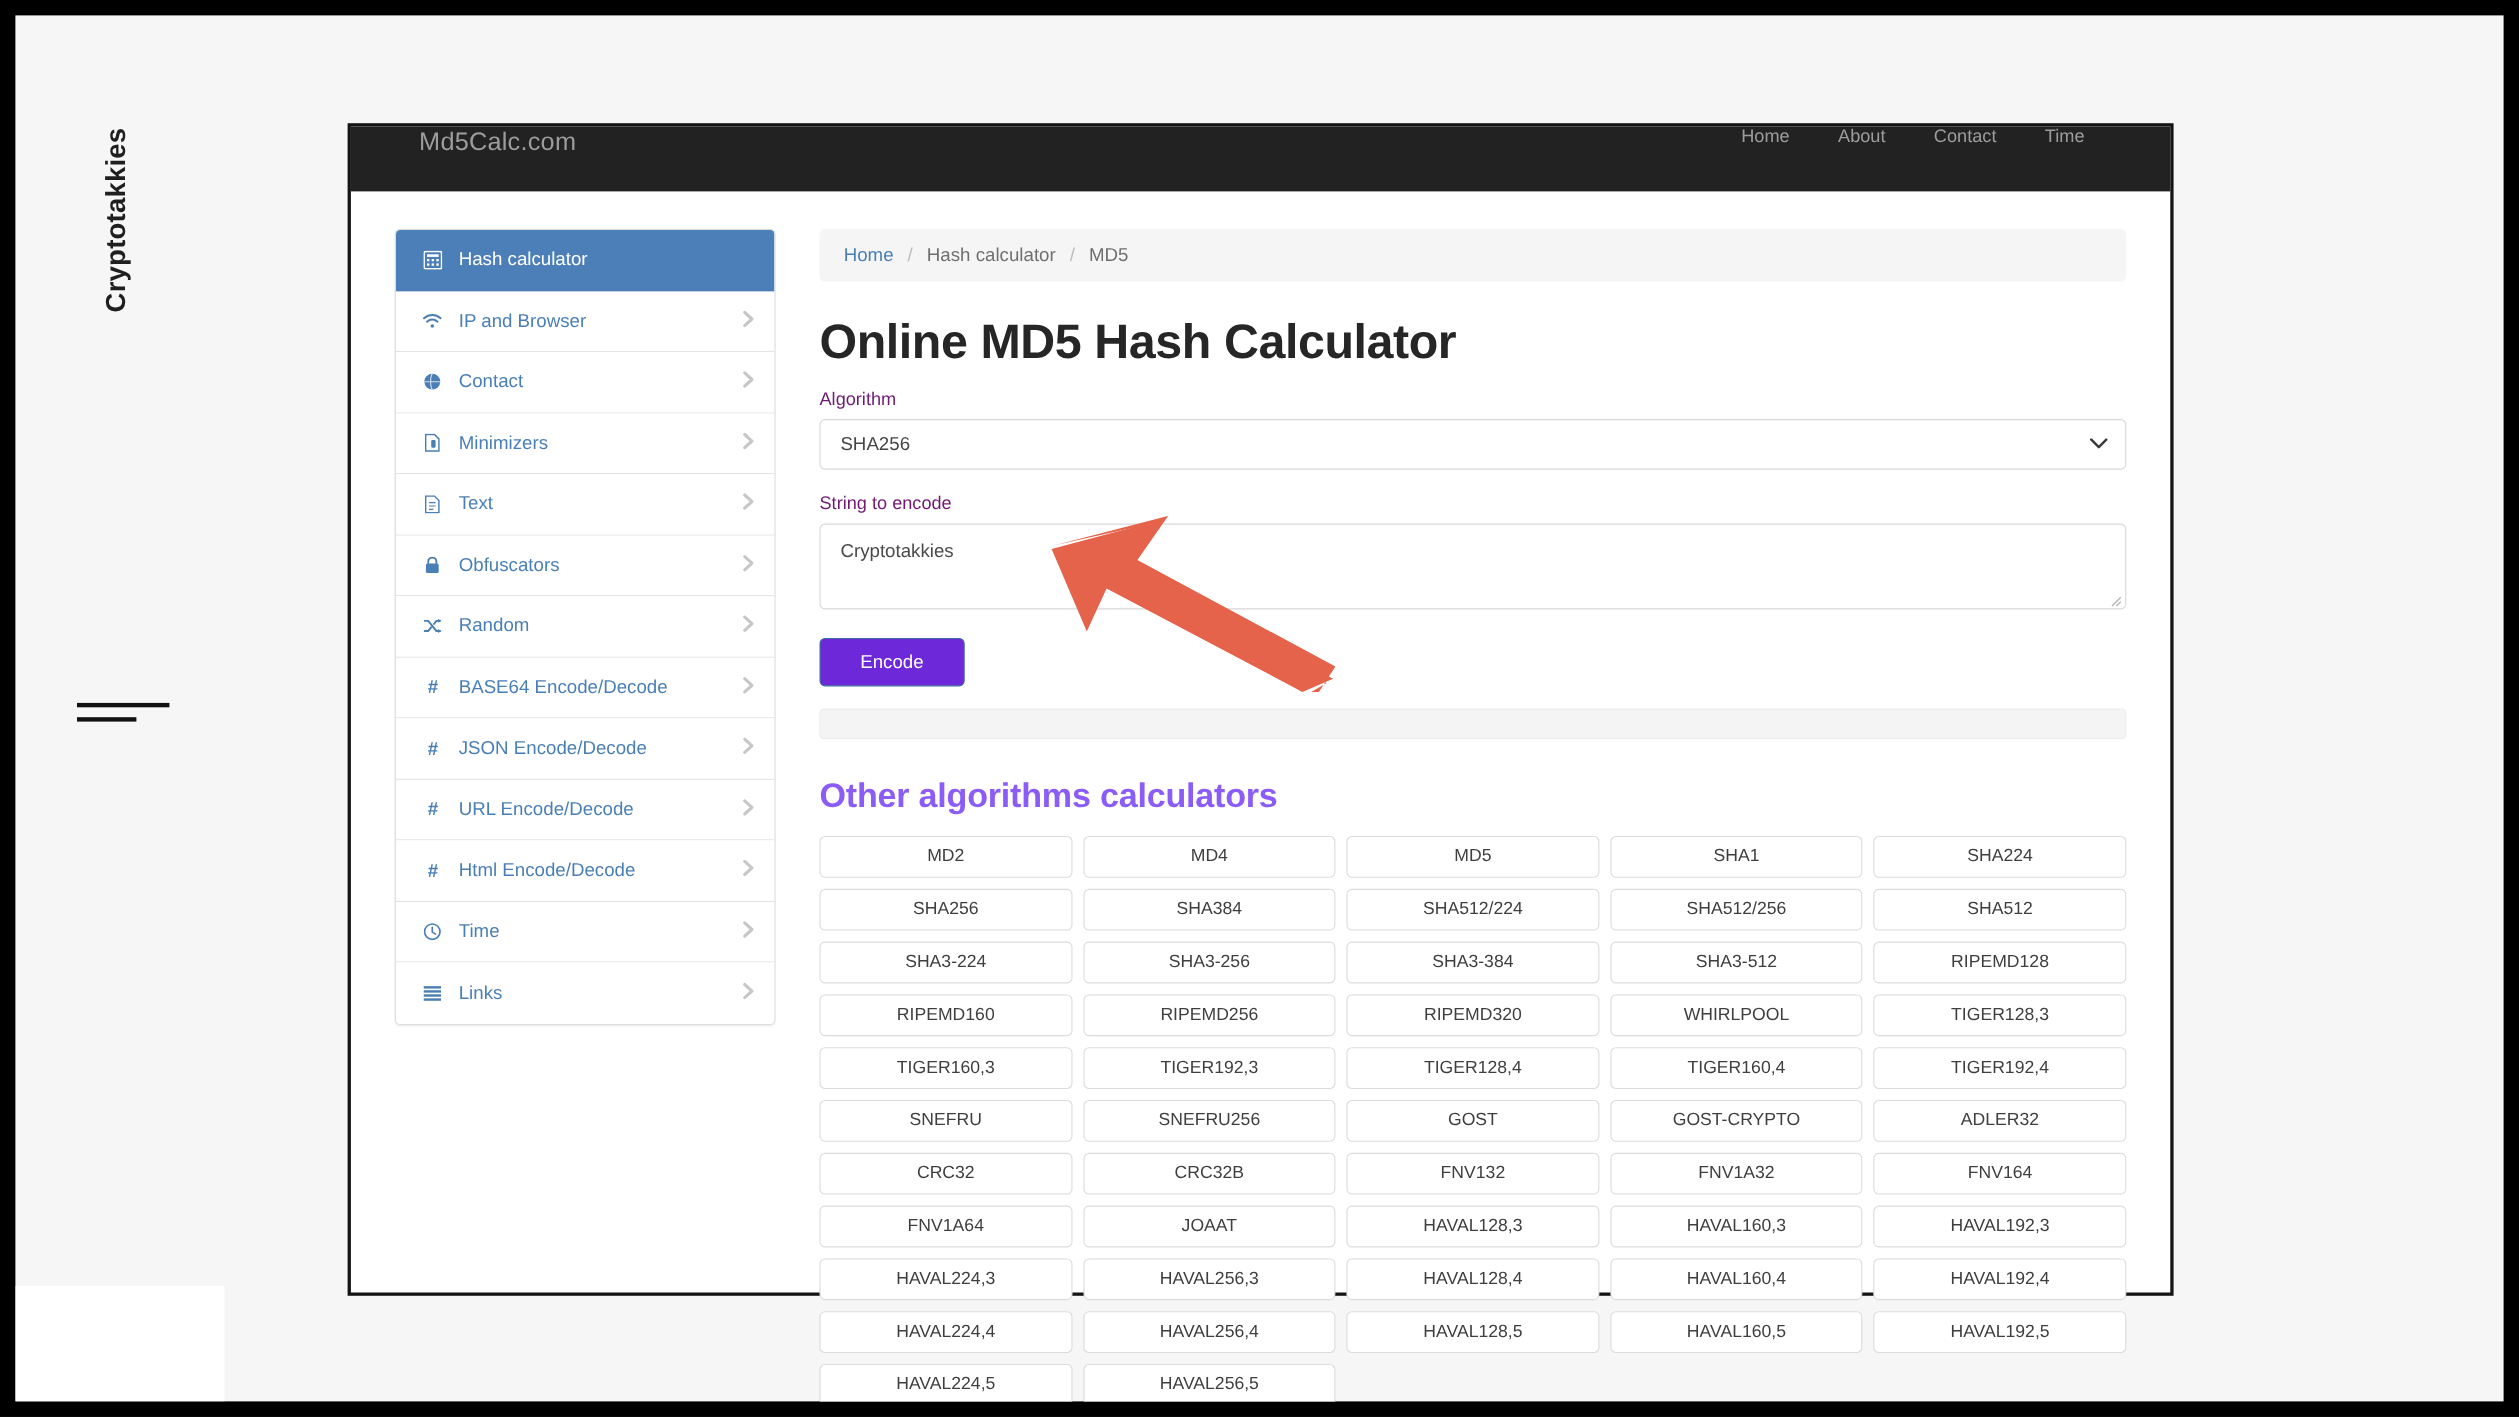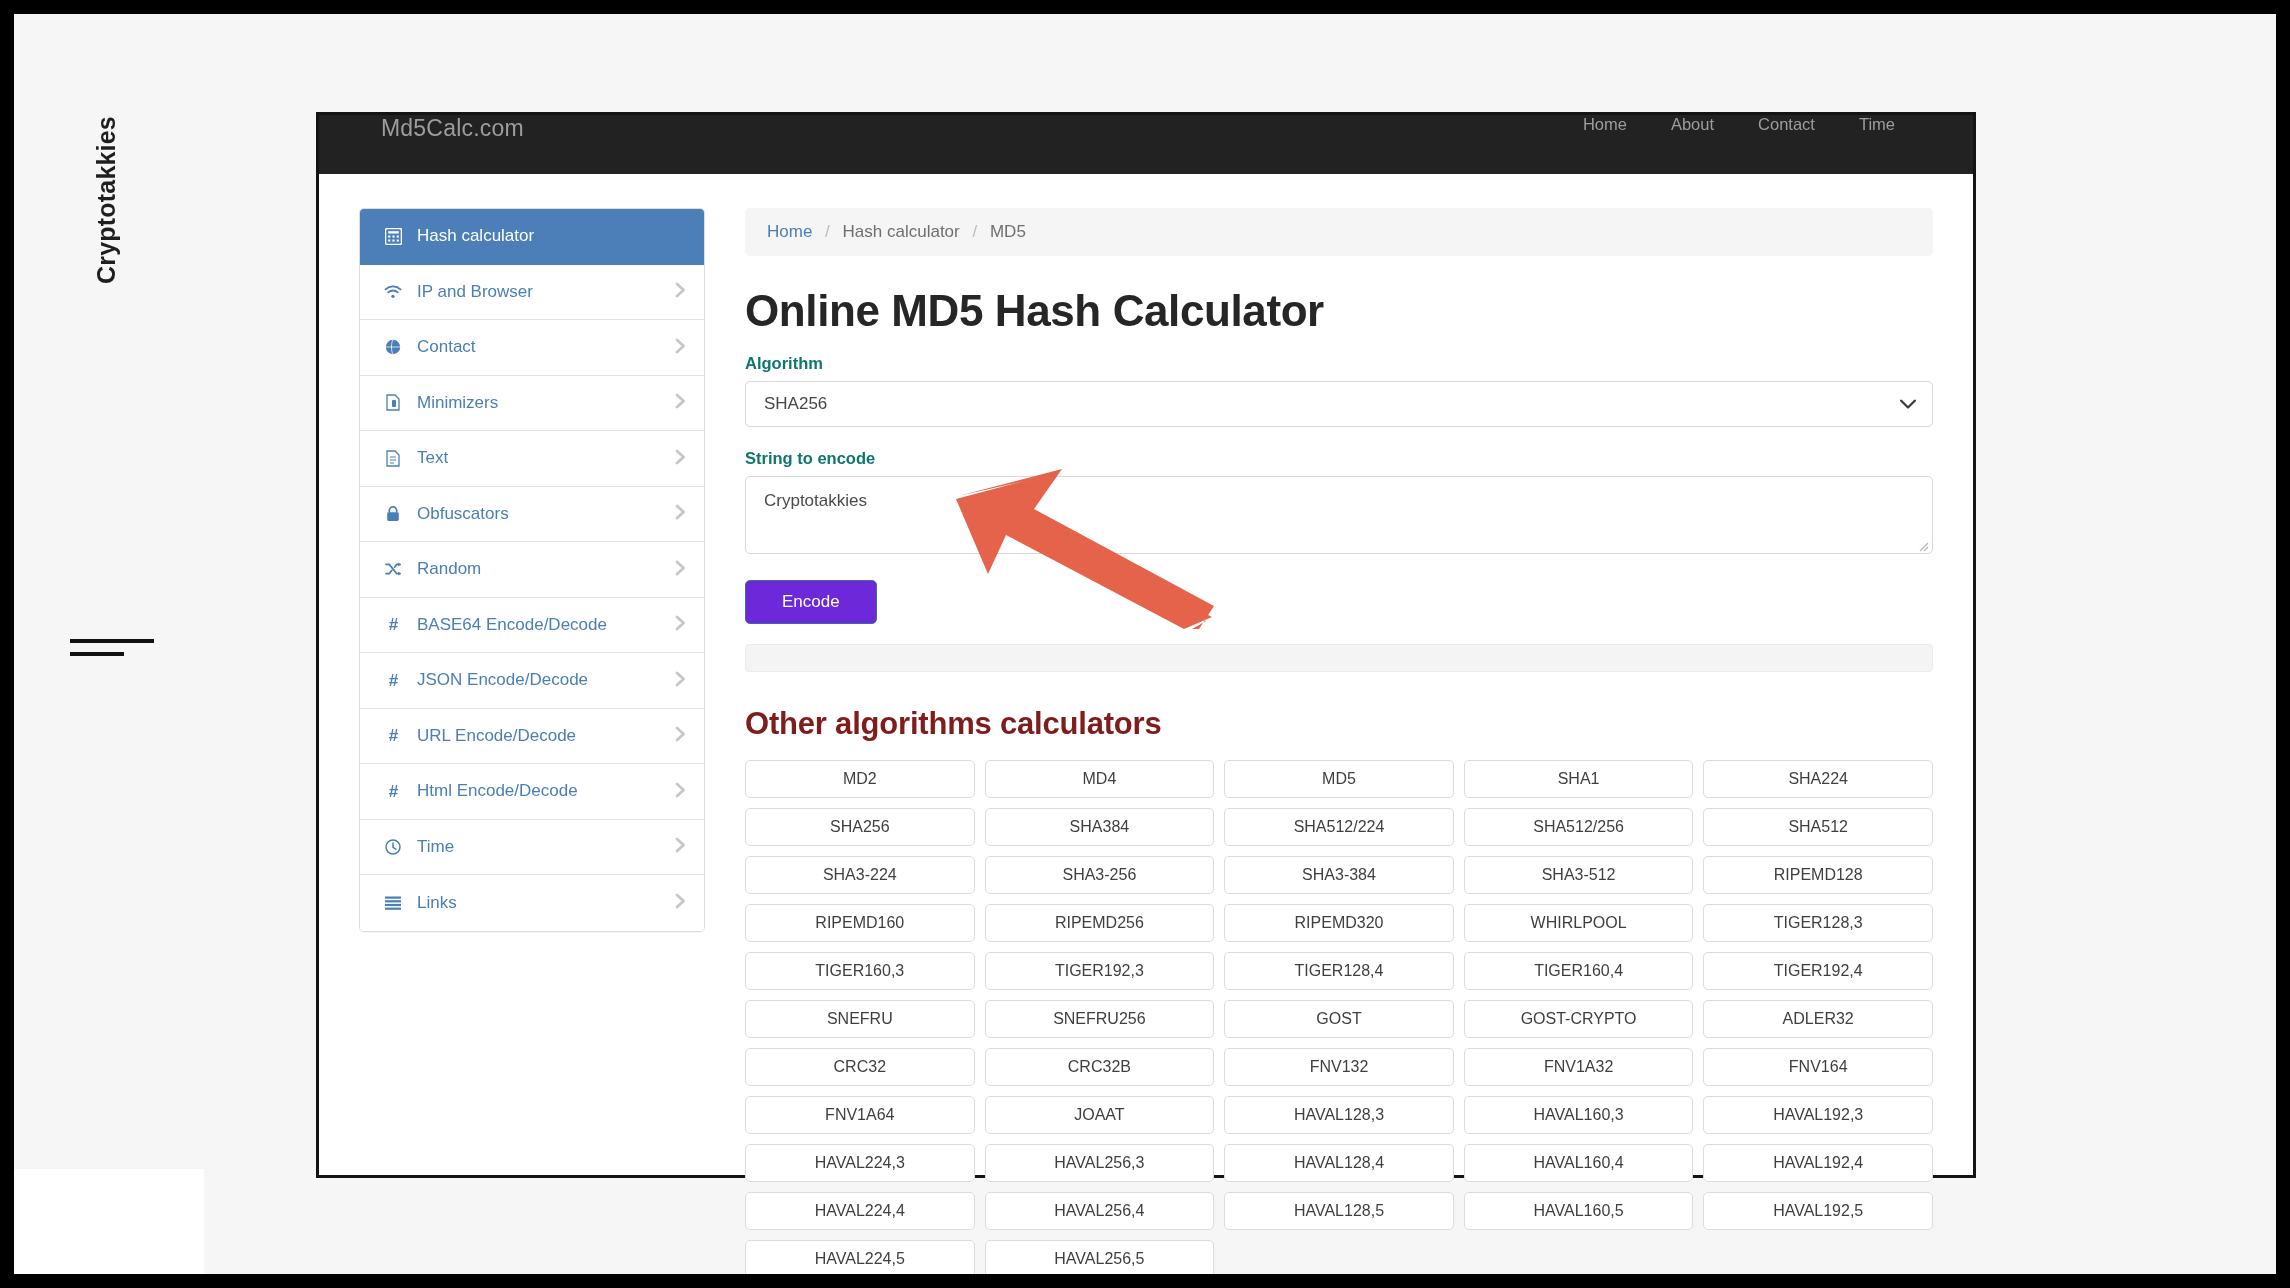--- a/index.html
+++ b/index.html
@@ -181,22 +181,22 @@
   #page-title {
     font-size: 44px;
     font-weight: bold;
     color: #262626;
     margin: 30px 0 18px 0;
     letter-spacing: -.4px;
   }
 
   .field-label {
     font-size: 16.5px;
-    font-weight: bold;
-    color: #0f766e;
+    font-weight: normal;
+    color: #701a75;
     margin-bottom: 8px;
   }
 
   .select-box {
     position: relative;
     height: 46px;
     border: 1px solid #d8d8d8;
     border-radius: 5px;
     background: #ffffff;
     display: flex;
@@ -255,21 +255,21 @@
     height: 26px;
     background: #f4f4f4;
     border: 1px solid #ececec;
     border-radius: 4px;
     margin-bottom: 34px;
   }
 
   #other-title {
     font-size: 31px;
     font-weight: bold;
-    color: #7f1d1d;
+    color: #8b5cf6;
     margin-bottom: 18px;
     letter-spacing: -.2px;
   }
 
   #algo-grid {
     display: grid;
     grid-template-columns: repeat(5, 1fr);
     gap: 10px;
   }
   .algo-btn {

